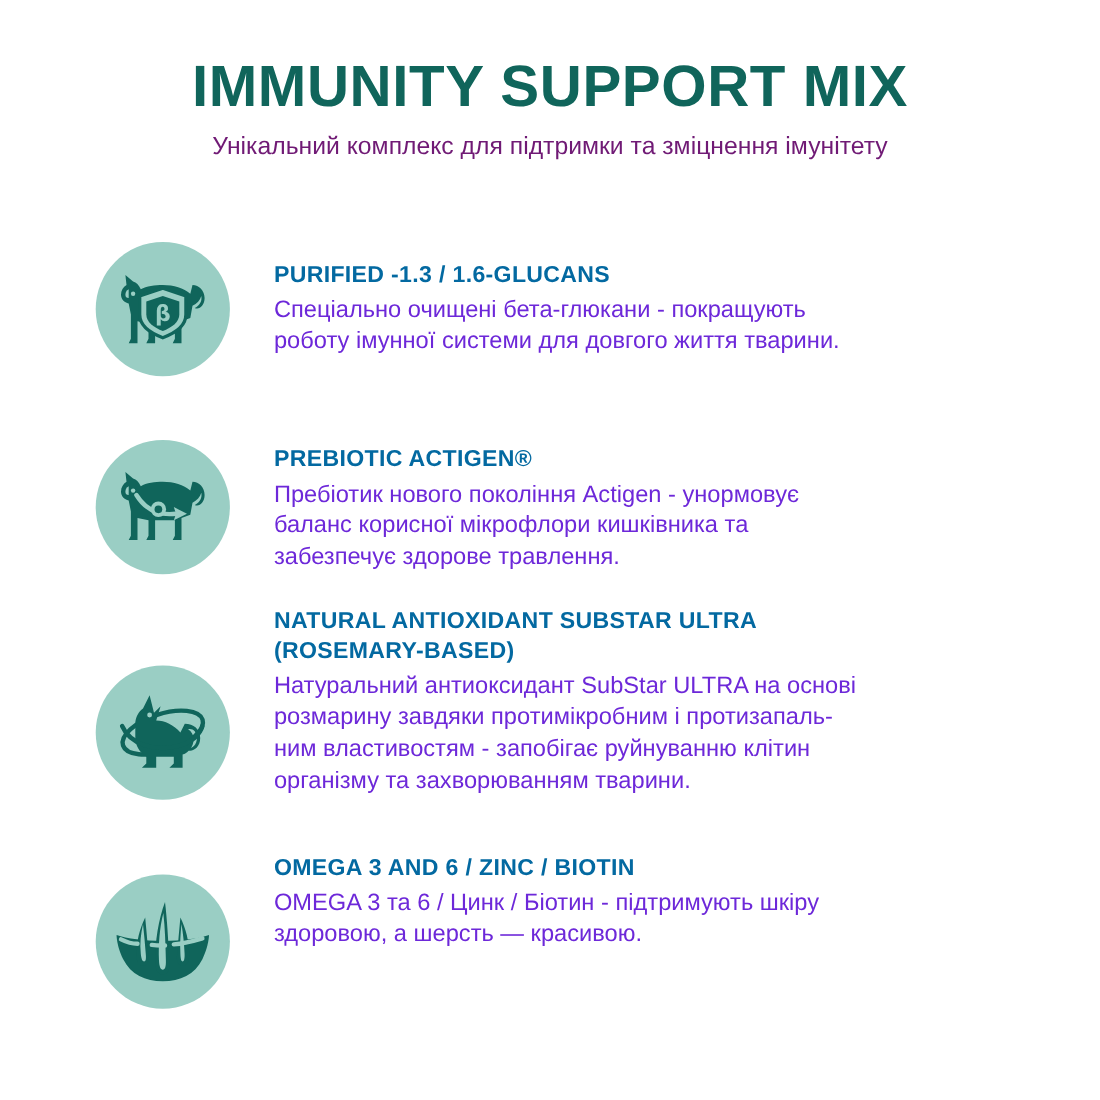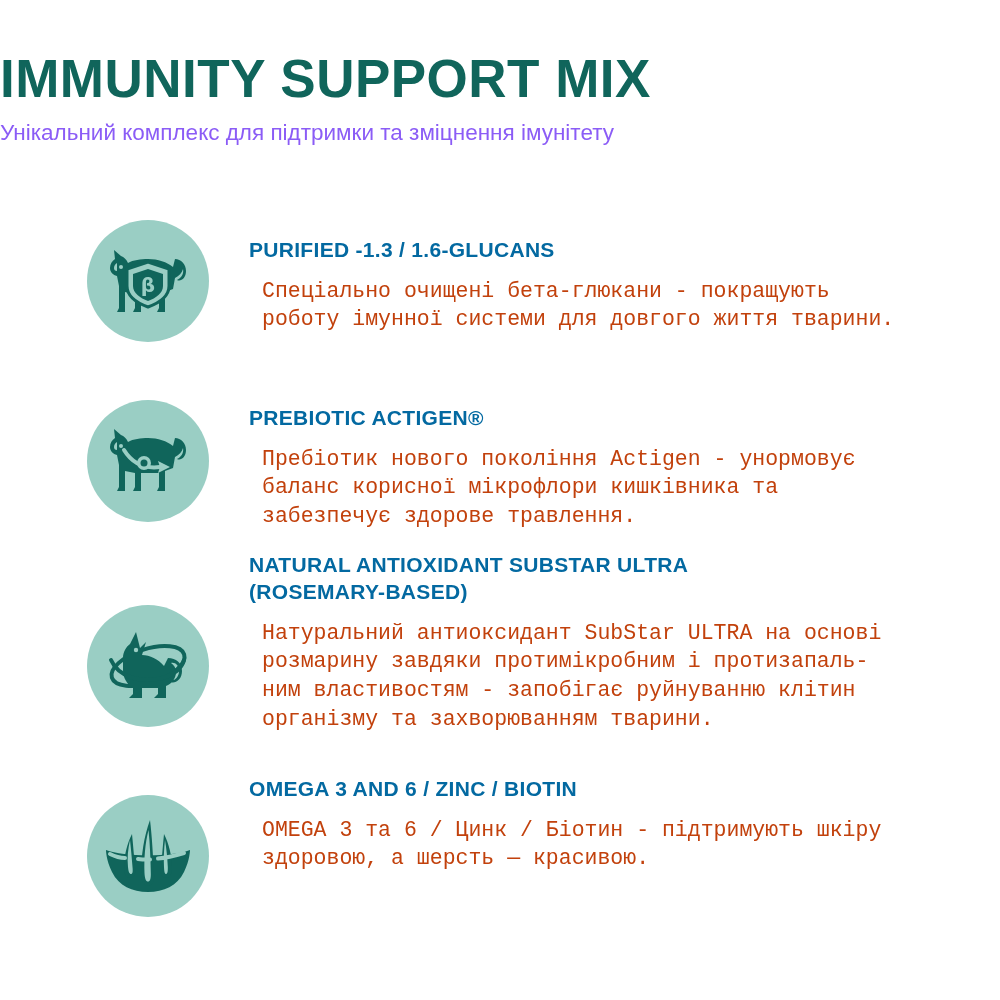--- a/index.html
+++ b/index.html
@@ -16,32 +16,33 @@
   .page {
     position: relative;
     width: 1000px;
     height: 1000px;
     background: #ffffff;
   }
 
   
   .header {
     padding-top: 52px;
+    text-align: center;
   }
   .title {
     color: #10655b;
     font-size: 53px;
     font-weight: 700;
     letter-spacing: 0.5px;
     line-height: 1.0;
     margin: 0;
     white-space: nowrap;
   }
   .subtitle {
-    color: #8b5cf6;
+    color: #701a75;
     font-size: 22.5px;
     font-weight: 400;
     line-height: 1.1;
     margin: 16px 0 0 0;
     white-space: nowrap;
   }
 
   
   .features {
     position: absolute;
@@ -82,27 +83,26 @@
   .feature-heading {
     color: #0369a1;
     font-size: 21px;
     font-weight: 700;
     letter-spacing: 0.3px;
     line-height: 1.28;
     margin: 0 0 3px 0;
     white-space: pre-line;
   }
   .feature-body {
-    color: #c2410c;
+    color: #6d28d9;
     font-size: 21.5px;
     font-weight: 400;
     line-height: 1.33;
-    margin: 13px;
+    margin: 0;
     white-space: pre-line;
-    font-family: Liberation Mono, monospace;
   }
 
   
   #row-0 .icon-wrap  { top: 20px;  }
   #row-0 .feature-text { top: 37px; }
 
   #row-1 .icon-wrap  { top: 200px; }
   #row-1 .feature-text { top: 205px; }
 
   #row-2 .icon-wrap  { top: 405px; }

